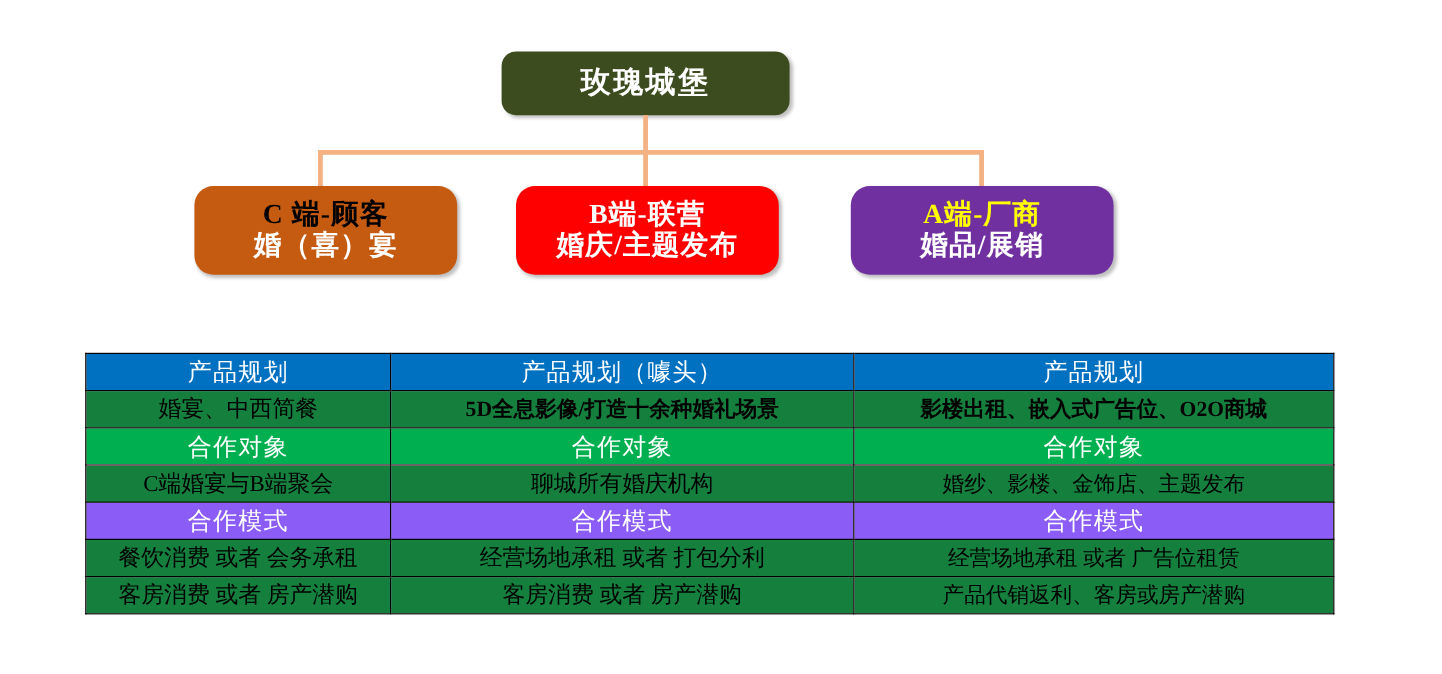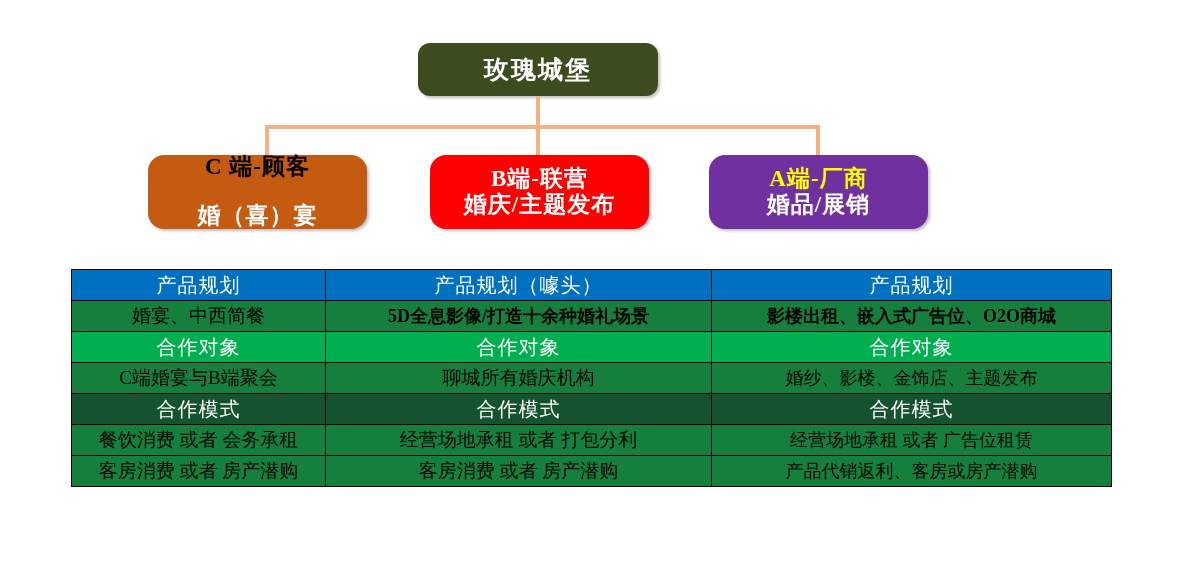--- a/index.html
+++ b/index.html
@@ -48,21 +48,21 @@
     font-size: 25px;
     letter-spacing: 2px;
     font-family: "Liberation Serif", "DejaVu Serif", serif;
   }
 
   .leaf-node {
     width: 219px;
     height: 74px;
     border-radius: 16px;
   }
-  #node-c { left: 148px; top: 155px; background: #C55A11; justify-content: space-between; }
+  #node-c { left: 162px; top: 155px; background: #C55A11; }
   #node-b { left: 430px; top: 155px; background: #FF0000; }
   #node-a { left: 709px; top: 155px; background: #7030A0; }
 
   .n-line1 {
     font-weight: bold;
     font-size: 23px;
     letter-spacing: 1px;
     margin-bottom: 1px;
   }
   .n-line2 {
@@ -83,21 +83,21 @@
   #conn-stem-top   { left: 536px; top: 96px;  width: 4px;  height: 31px; }
   #conn-hbar       { left: 265px; top: 125px; width: 555px; height: 4px; }
   #conn-drop-left  { left: 265px; top: 125px; width: 4px;  height: 31px; }
   #conn-drop-mid   { left: 536px; top: 125px; width: 4px;  height: 31px; }
   #conn-drop-right { left: 816px; top: 125px; width: 4px;  height: 31px; }
 
   
   #matrix-table {
     position: absolute;
     left: 71px;
-    top: 269px;
+    top: 294px;
     width: 1040px;
     border-collapse: collapse;
     table-layout: fixed;
     font-family: "Liberation Serif", "DejaVu Serif", serif;
   }
   #matrix-table col.c1 { width: 254px; }
   #matrix-table col.c2 { width: 386px; }
   #matrix-table col.c3 { width: 400px; }
 
   #matrix-table td {
@@ -107,21 +107,21 @@
     padding: 0 3px;
     height: 30px;
     font-size: 19px;
     color: #000000;
     white-space: nowrap;
     overflow: hidden;
   }
 
   #matrix-table tr.hdr-blue  td { background: #0070C0; color: #ffffff; }
   #matrix-table tr.hdr-green td { background: #00B050; color: #ffffff; }
-  #matrix-table tr.hdr-gray  td { background: #14532d; color: #ffffff; }
+  #matrix-table tr.hdr-gray  td { background: #8b5cf6; color: #ffffff; }
   #matrix-table tr.hdr-blue td,
   #matrix-table tr.hdr-green td,
   #matrix-table tr.hdr-gray td {
     font-size: 20px;
     letter-spacing: 1px;
   }
   #matrix-table tr.data td { background: #15803d; }
   #matrix-table td.bold-cell { font-weight: bold; }
   #matrix-table td.tight { font-size: 18px; }
 </style>

